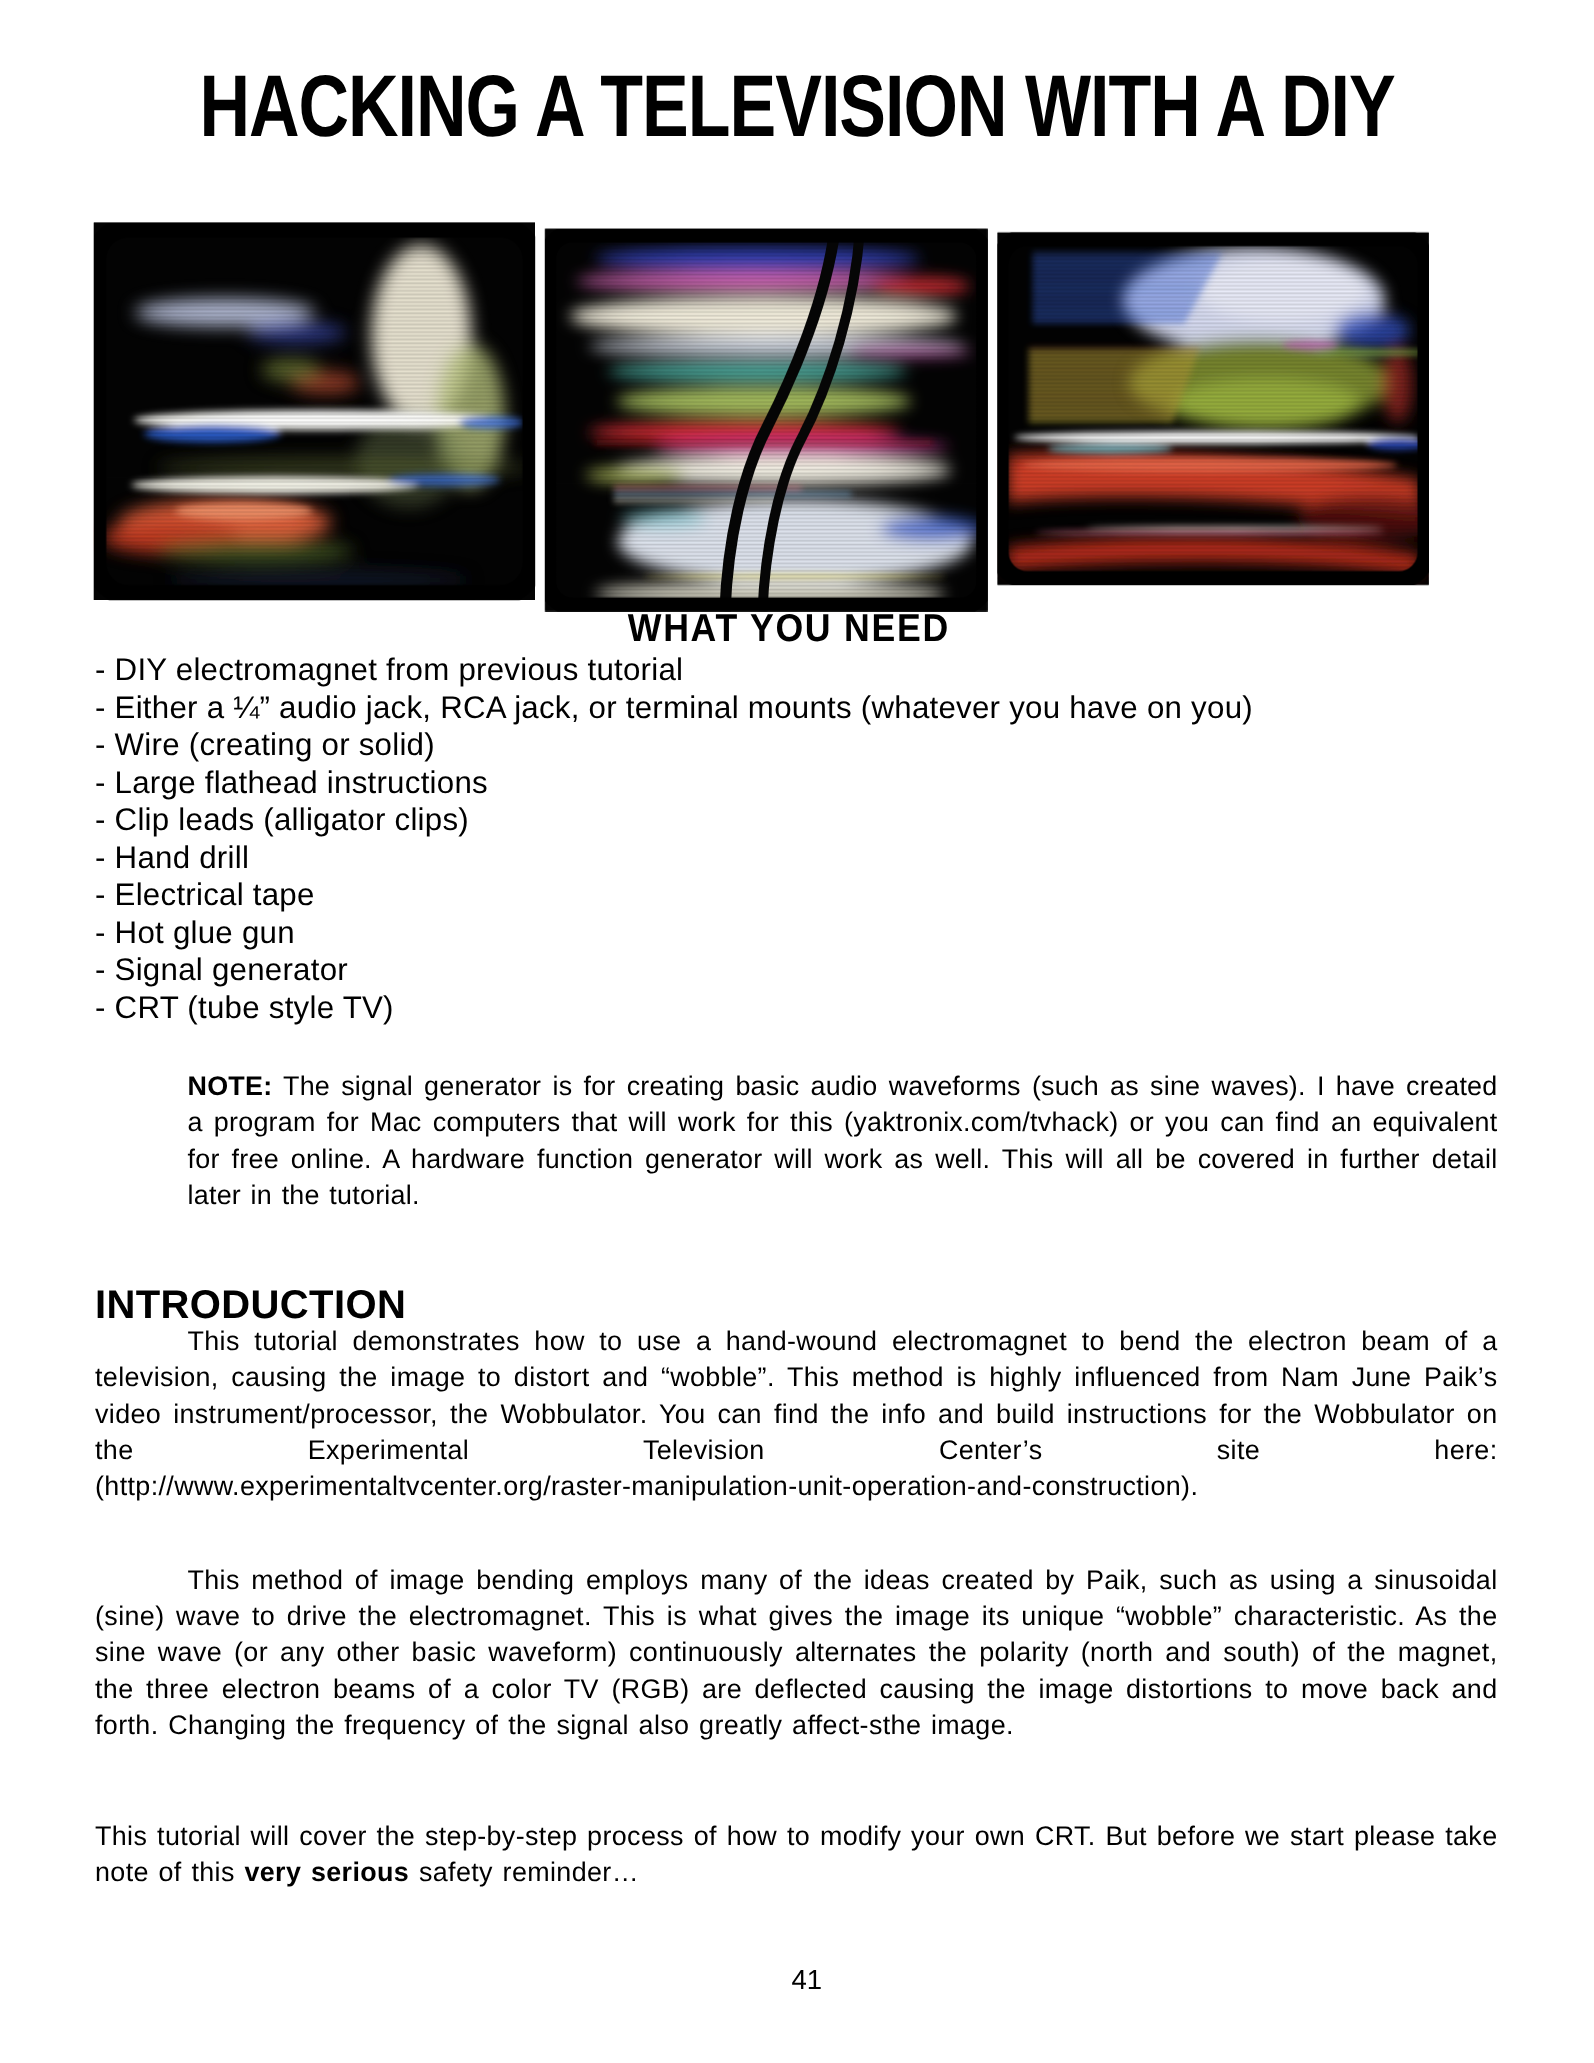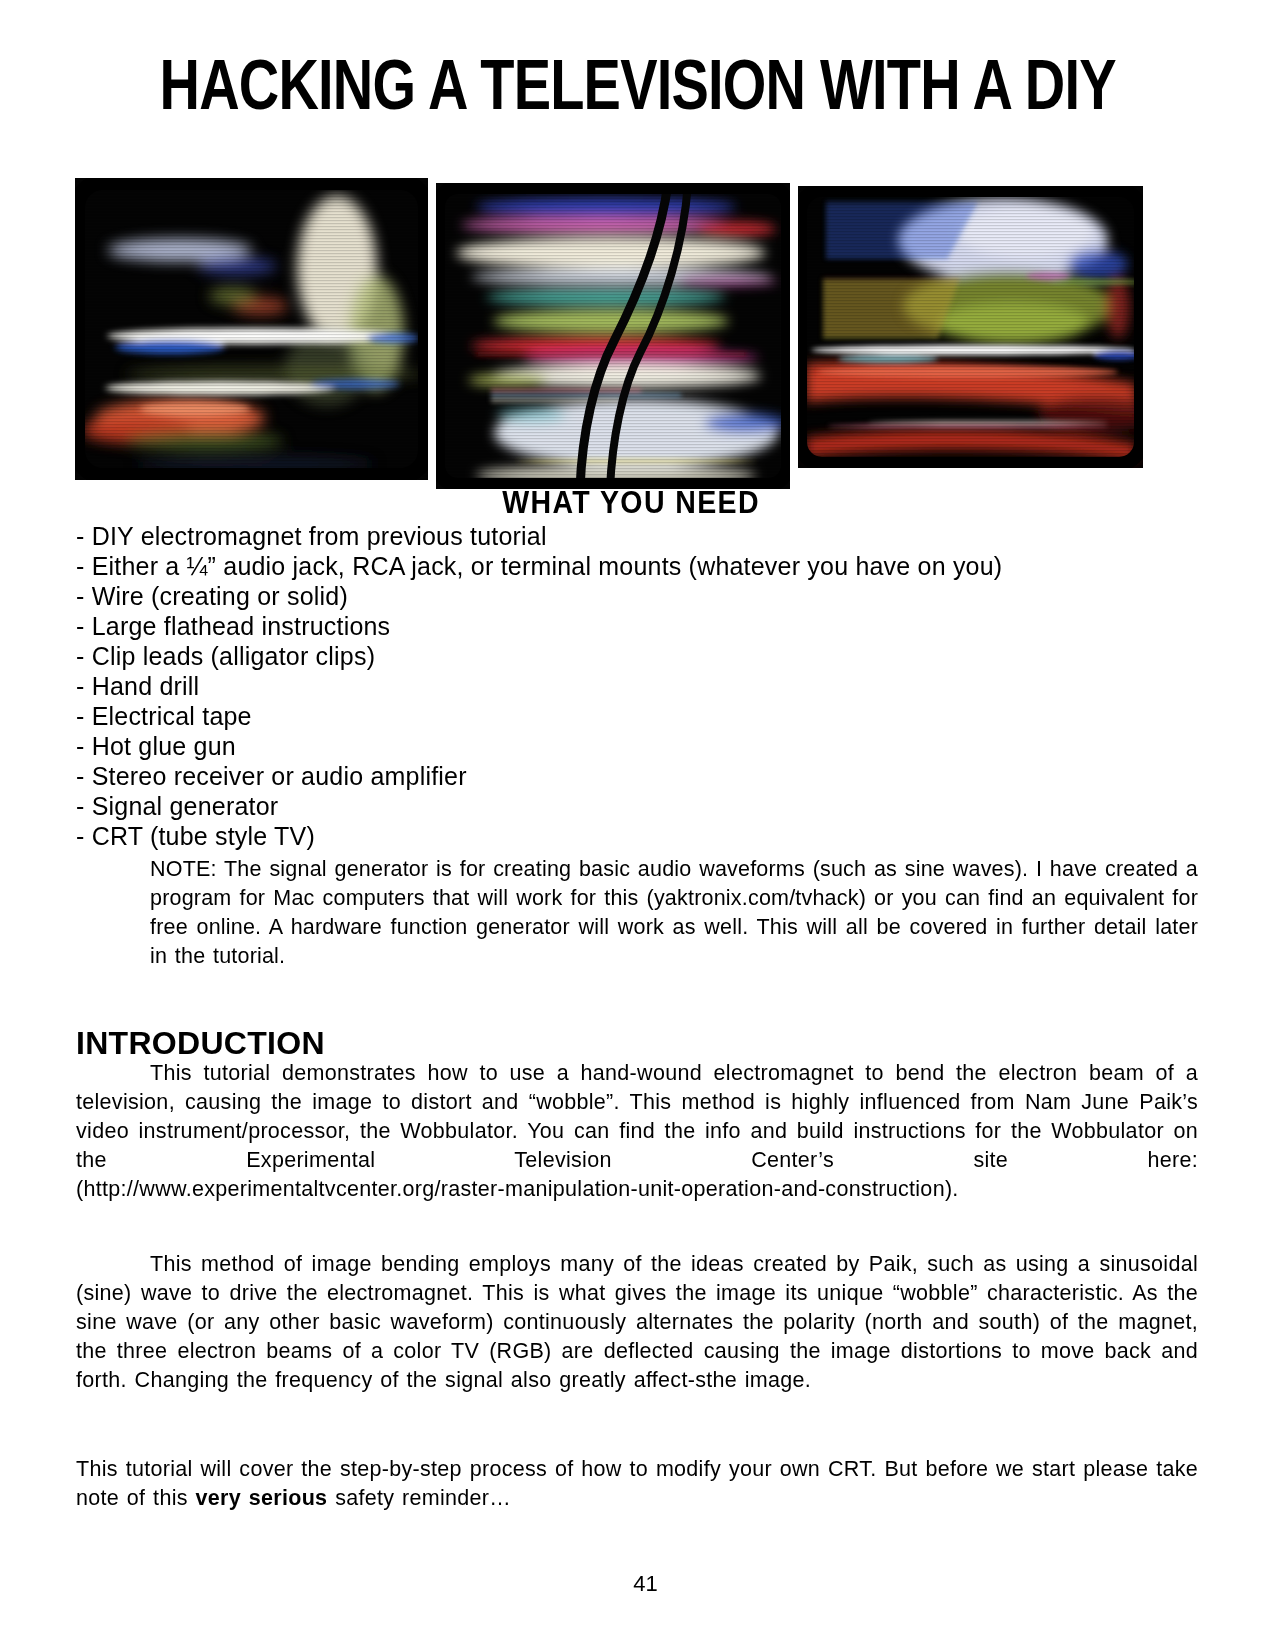--- a/index.html
+++ b/index.html
@@ -52,21 +52,21 @@
     position:absolute;top:521px;left:76px;width:1122px;
     font-size:25px;line-height:30px;
     letter-spacing:0.2px;
   }
   .note{
     position:absolute;top:855px;left:150px;width:1048px;
     font-size:21.5px;line-height:29px;
     text-align:justify;
     letter-spacing:0.2px;word-spacing:1.5px;
   }
-  .note b{font-weight:normal;}
+  .note b{font-weight:bold;}
   .intro-heading{
     position:absolute;top:1031px;left:76px;
     font-size:32px;line-height:25px;
     font-weight:bold;letter-spacing:0.3px;
   }
   .para{
     position:absolute;left:76px;width:1122px;
     font-size:21.5px;line-height:29px;
     text-align:justify;
     letter-spacing:0.3px;word-spacing:1.5px;
@@ -236,21 +236,20 @@
 
   <div class="supplies">
       <div>- DIY electromagnet from previous tutorial</div>
       <div>- Either a ¼” audio jack, RCA jack, or terminal mounts (whatever you have on you)</div>
       <div>- Wire (creating or solid)</div>
       <div>- Large flathead instructions</div>
       <div>- Clip leads (alligator clips)</div>
       <div>- Hand drill</div>
       <div>- Electrical tape</div>
       <div>- Hot glue gun</div>
-      <div>- Stereo receiver or audio amplifier</div>
       <div>- Signal generator</div>
       <div>- CRT (tube style TV)</div>
     </div>
 
   <div class="note">
     <b>NOTE:</b><span> The signal generator is for creating basic audio waveforms (such as sine waves). I have created a program for Mac computers that will work for this (yaktronix.com/tvhack) or you can find an equivalent for free online. A hardware function generator will work as well. This will all be covered in further detail later in the tutorial.</span>
   </div>
 
   <div class="intro-heading">INTRODUCTION</div>
 

